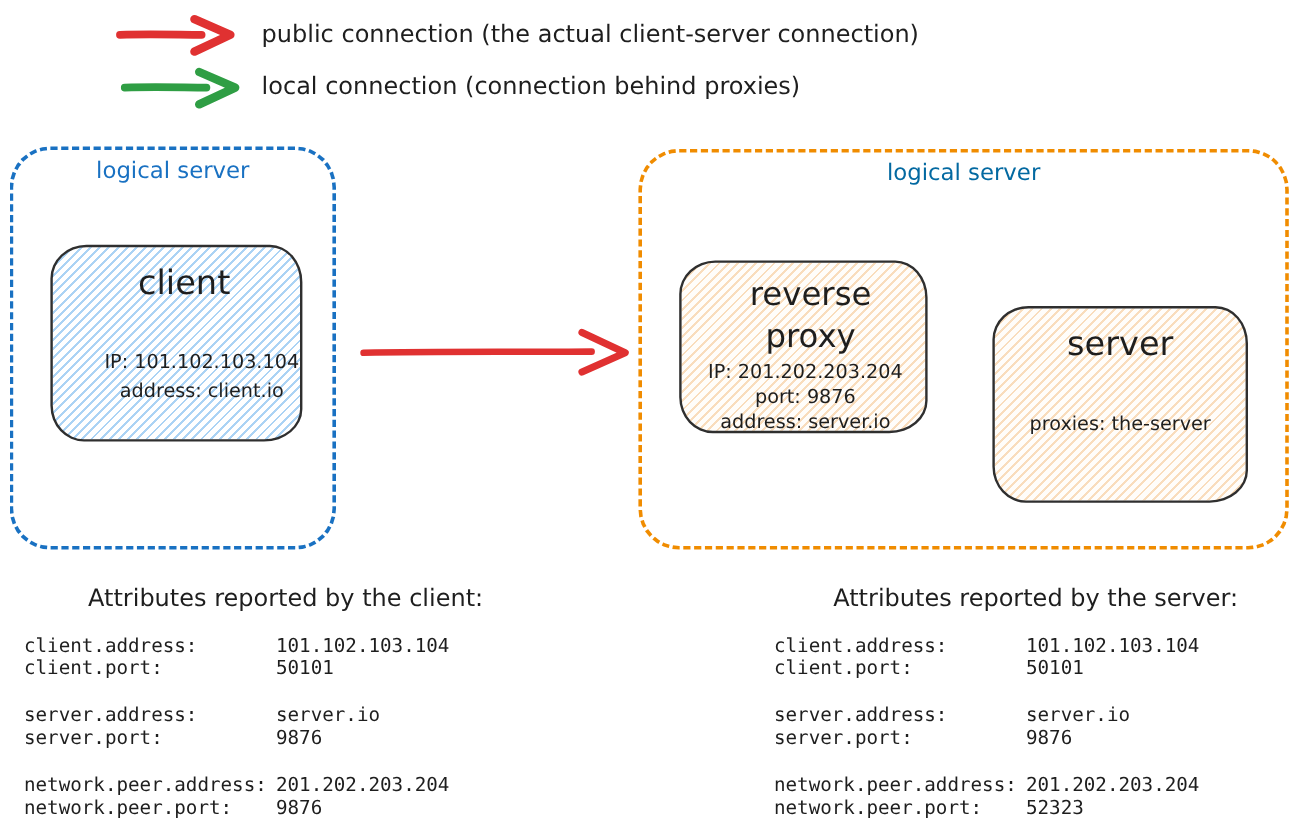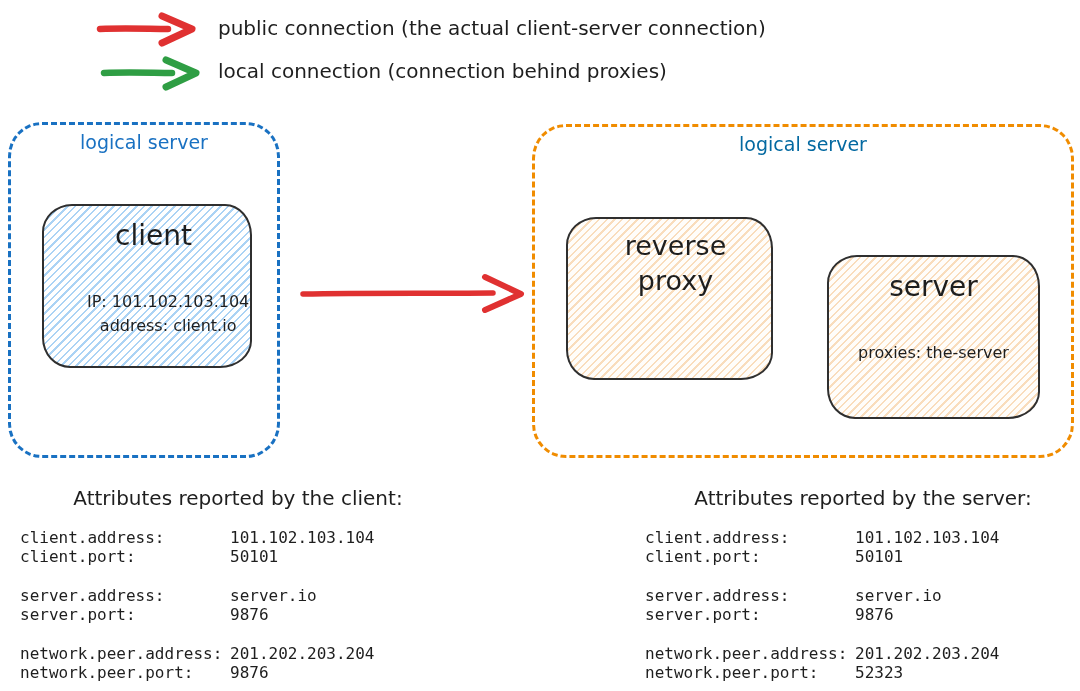--- a/index.html
+++ b/index.html
@@ -36,21 +36,21 @@
       rgba(150,200,242,0.8) 0px, rgba(150,200,242,0.8) 1.7px,
       rgba(255,255,255,0) 1.7px, rgba(255,255,255,0) 5.4px);
   }
   .hatch-orange {
     background-color:#fffdfa;
     background-image:repeating-linear-gradient(135deg,
       rgba(247,210,168,0.75) 0px, rgba(247,210,168,0.75) 1.7px,
       rgba(255,255,255,0) 1.7px, rgba(255,255,255,0) 5.4px);
   }
   .node-client  { left:31px;  top:79px; width:210px; height:164px;padding-left:13px; }
-  .node-rproxy  { left:31px;  top:90px; width:207px; height:163px;padding-left:12px; }
+  .node-rproxy  { left:31px;  top:90px; width:207px; height:144px;padding-left:12px; }
   .node-server  { left:292px; top:88px; width:213px; height:164px;margin-top:40px; }
 
   .node-title { text-align:center; font-size:28px; margin-top:13px; line-height:34px; }
   .node-rproxy .node-title { font-size:27px; margin:9px auto 0; width:160px; line-height:35px; }
   .node-info { position:absolute; font-size:16px; white-space:nowrap; }
   .node-client .node-info { left:43px; top:84px; line-height:24px; }
   .node-rproxy .node-info { left:22px; top:80px; line-height:21px; }
   .node-server .node-info { left:29px; top:85px; line-height:21px; }
 
   
@@ -99,20 +99,25 @@
   <svg class="abs" style="left:295px; top:266px;" width="240" height="52" viewBox="0 0 240 52">
     <path d="M8 28 C 70 26.5, 150 27.5, 198 27" stroke="#e03131" stroke-width="5.5" fill="none" stroke-linecap="round"></path>
     <path d="M190 11 L226 28 L190 44" stroke="#e03131" stroke-width="6" fill="none" stroke-linecap="round" stroke-linejoin="round"></path>
   </svg>
 
   <div class="logical-group lg-server">
     <div class="group-label hand">logical server</div>
 
     <div class="node node-rproxy hatch-orange">
       <div class="node-title hand">reverse proxy</div>
+      <div class="node-info hand">
+        <div>IP: 201.202.203.204</div>
+        <div>port: 9876</div>
+        <div>address: server.io</div>
+      </div>
     </div>
 
     <div class="node node-server hatch-orange">
       <div class="node-title hand">server</div>
       <div class="node-info hand">
         <div>proxies: the-server</div>
       </div>
     </div>
   </div>
 

